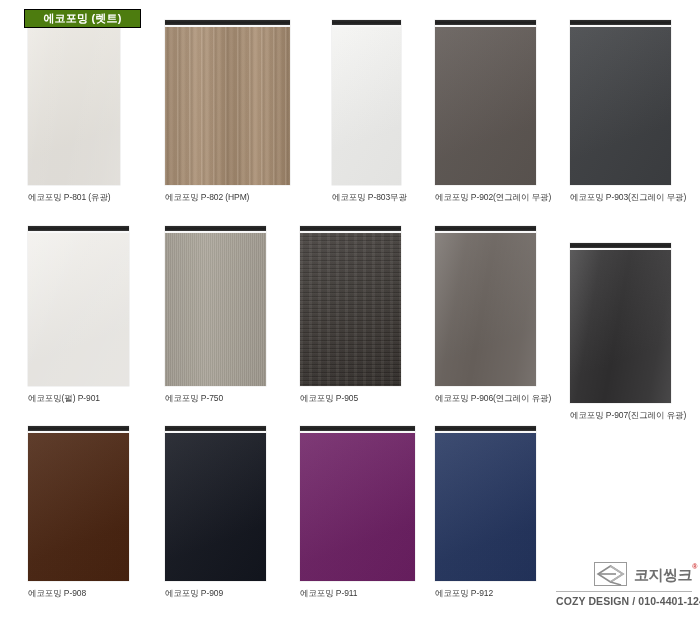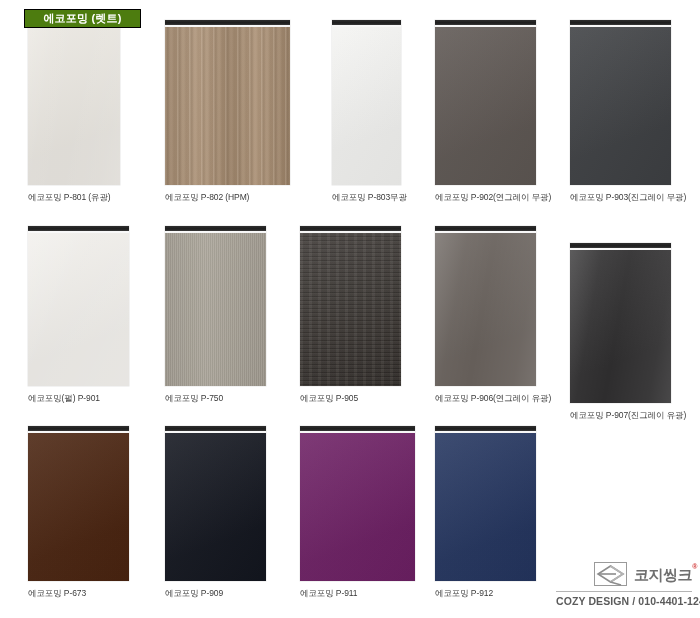--- a/index.html
+++ b/index.html
@@ -213,21 +213,21 @@
         </div>
         <div class="caption">에코포밍 P-907(진그레이 유광)</div>
       </div>
       <div class="cell" style="left: 28px; top: 426px; width: 101px;">
         <div class="panel" style="height: 155px;">
           <div class="face" style="background: linear-gradient(160deg, rgba(255, 255, 255, 0.07), rgba(0, 0, 0, 0.05) 70%), rgb(74, 36, 16);"></div>
           <div class="sheen" style="background: linear-gradient(120deg, rgba(255, 255, 255, 0.05), rgba(0, 0, 0, 0.024));"></div>
           <div class="edge"></div>
           <div class="edge-gap"></div>
         </div>
-        <div class="caption">에코포밍 P-673</div>
+        <div class="caption">에코포밍 P-908</div>
       </div>
       <div class="cell" style="left: 165px; top: 426px; width: 101px;">
         <div class="panel" style="height: 155px;">
           <div class="face" style="background: linear-gradient(160deg, rgba(255, 255, 255, 0.07), rgba(0, 0, 0, 0.05) 70%), rgb(19, 22, 31);"></div>
           <div class="sheen" style="background: linear-gradient(120deg, rgba(255, 255, 255, 0.05), rgba(0, 0, 0, 0.024));"></div>
           <div class="edge"></div>
           <div class="edge-gap"></div>
         </div>
         <div class="caption">에코포밍 P-909</div>
       </div>

